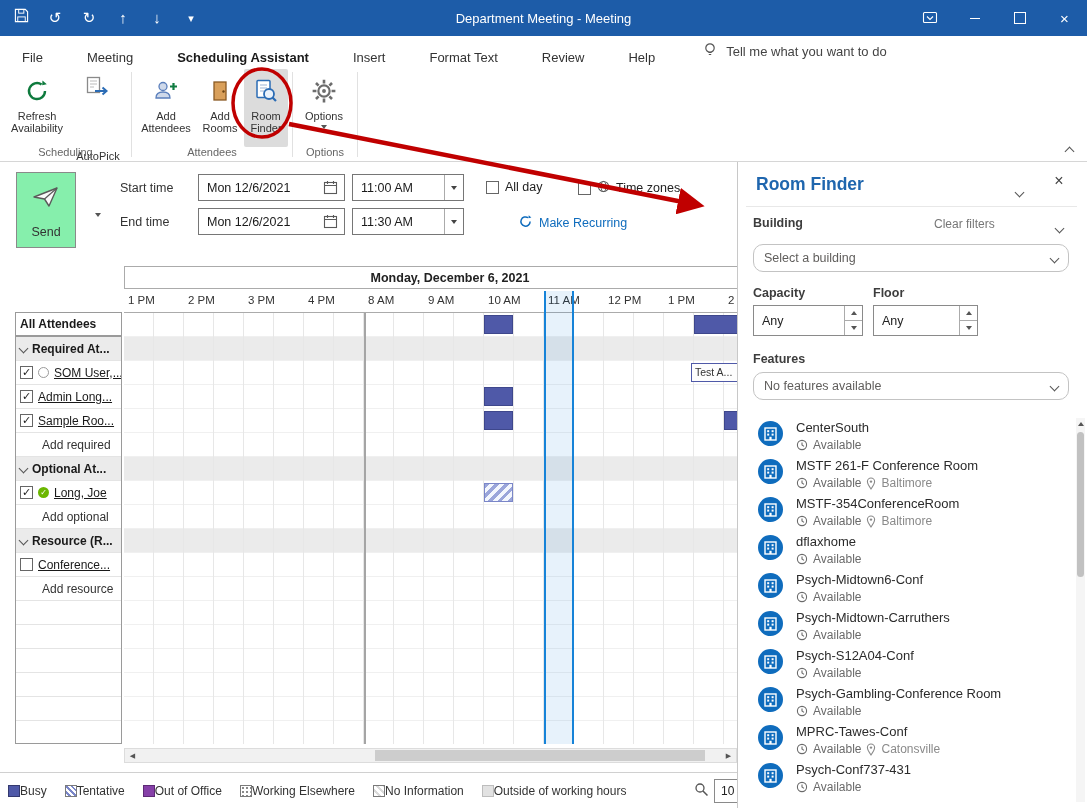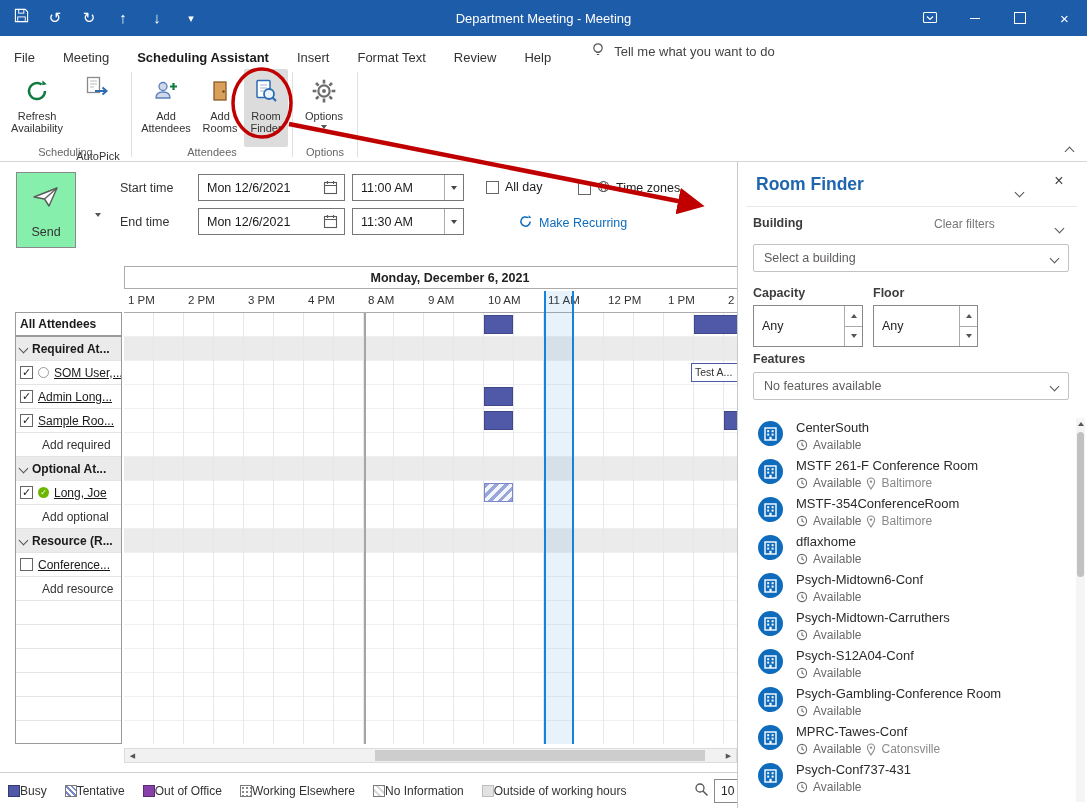--- a/index.html
+++ b/index.html
@@ -13,21 +13,21 @@
   .qicon{width:18px;text-align:center;line-height:36px;cursor:default;}
   .title{position:absolute;left:0;right:0;text-align:center;font-size:13px;pointer-events:none;}
   .win-controls{margin-left:auto;display:flex;height:100%;z-index:2;}
   .wc{width:45px;height:36px;display:flex;align-items:center;justify-content:center;font-size:15px;}
   .wc .box{width:10px;height:10px;border:1px solid #fff;}
   .wc .line{width:10px;height:1px;background:#fff;}
 
   
   .menubar{position:absolute;top:36px;left:0;right:0;height:30px;background:#fff;
            display:flex;align-items:center;font-size:13px;color:#333;}
-  .mtab{padding:0 14px;height:100%;display:flex;align-items:center;position:relative;margin-top:12px;}
+  .mtab{padding:0 22px;height:100%;display:flex;align-items:center;position:relative;margin-top:12px;}
   .mtab.active{font-weight:bold;color:#1a1a1a;}
   .mtab.active::after{content:"";position:absolute;left:10px;right:10px;bottom:0;height:3px;background:var(--accent);}
   .tellme{display:flex;align-items:center;gap:9px;color:#444;margin-left:26px;}
 
   
   .ribbon{position:absolute;top:66px;left:0;right:0;height:95px;background:#fff;border-bottom:1px solid #d6d6d6;}
   .rgroup{position:absolute;top:0;bottom:0;}
   .g-sched{left:0;width:131px;} .g-att{left:132px;width:160px;} .g-opt{left:293px;width:64px;}
   .rbtn{position:absolute;top:3px;height:78px;display:flex;flex-direction:column;align-items:center;
         font-size:11px;color:#333;text-align:center;padding-top:5px;box-sizing:border-box;border-radius:2px;}
@@ -120,24 +120,24 @@
 
   
   .panel{position:absolute;left:737px;top:162px;width:350px;height:646px;background:#fff;
          border-left:1px solid #c8c8c8;box-sizing:border-box;z-index:20;}
   .ptitle{position:absolute;left:18px;top:12px;font-size:17.5px;font-weight:600;color:var(--accent);}
   .pchev{position:absolute;left:278px;top:20px;}
   .pclose{position:absolute;left:310px;top:10px;font-size:16px;color:#444;width:22px;text-align:center;}
   .pdivider{position:absolute;left:8px;right:10px;top:44px;height:1px;background:#e8e8e8;}
   .plabel{position:absolute;font-size:12.5px;font-weight:600;color:#3d3d3d;}
   .pclear{position:absolute;left:196px;top:55px;font-size:12px;color:#767676;}
-  .pselect{position:absolute;height:28px;border:1px solid #c3c3c3;border-radius:2px;background:#fff;
+  .pselect{position:absolute;height:28px;border:1px solid #c3c3c3;border-radius:10px;background:#fff;
            display:flex;align-items:center;justify-content:space-between;padding:0 10px;
            font-size:12.5px;color:#605e5c;box-sizing:border-box;}
-  .spin{position:absolute;height:42px;border:1px solid #8a8a8a;background:#fff;display:flex;
+  .spin{position:absolute;height:31px;border:1px solid #8a8a8a;background:#fff;display:flex;
         box-sizing:border-box;font-size:12.5px;color:#222;}
   .spin .val{flex:1;display:flex;align-items:center;padding-left:8px;}
   .spin .btns{width:17px;border-left:1px solid #ababab;display:flex;flex-direction:column;}
   .spin .sb{flex:1;display:flex;align-items:center;justify-content:center;}
   .spin .sb+.sb{border-top:1px solid #ababab;}
   .tri-up{width:0;height:0;border-left:3px solid transparent;border-right:3px solid transparent;border-bottom:4px solid #555;}
   .tri-dn{width:0;height:0;border-left:3px solid transparent;border-right:3px solid transparent;border-top:4px solid #555;}
   #room-list{position:absolute;left:0;top:252px;right:12px;bottom:0;overflow:hidden;}
   .room{display:flex;gap:13px;padding:7px 0 6px 20px;height:38px;box-sizing:border-box;align-items:flex-start;}
   .ricon{width:25px;height:25px;border-radius:50%;background:var(--room-icon);display:flex;

